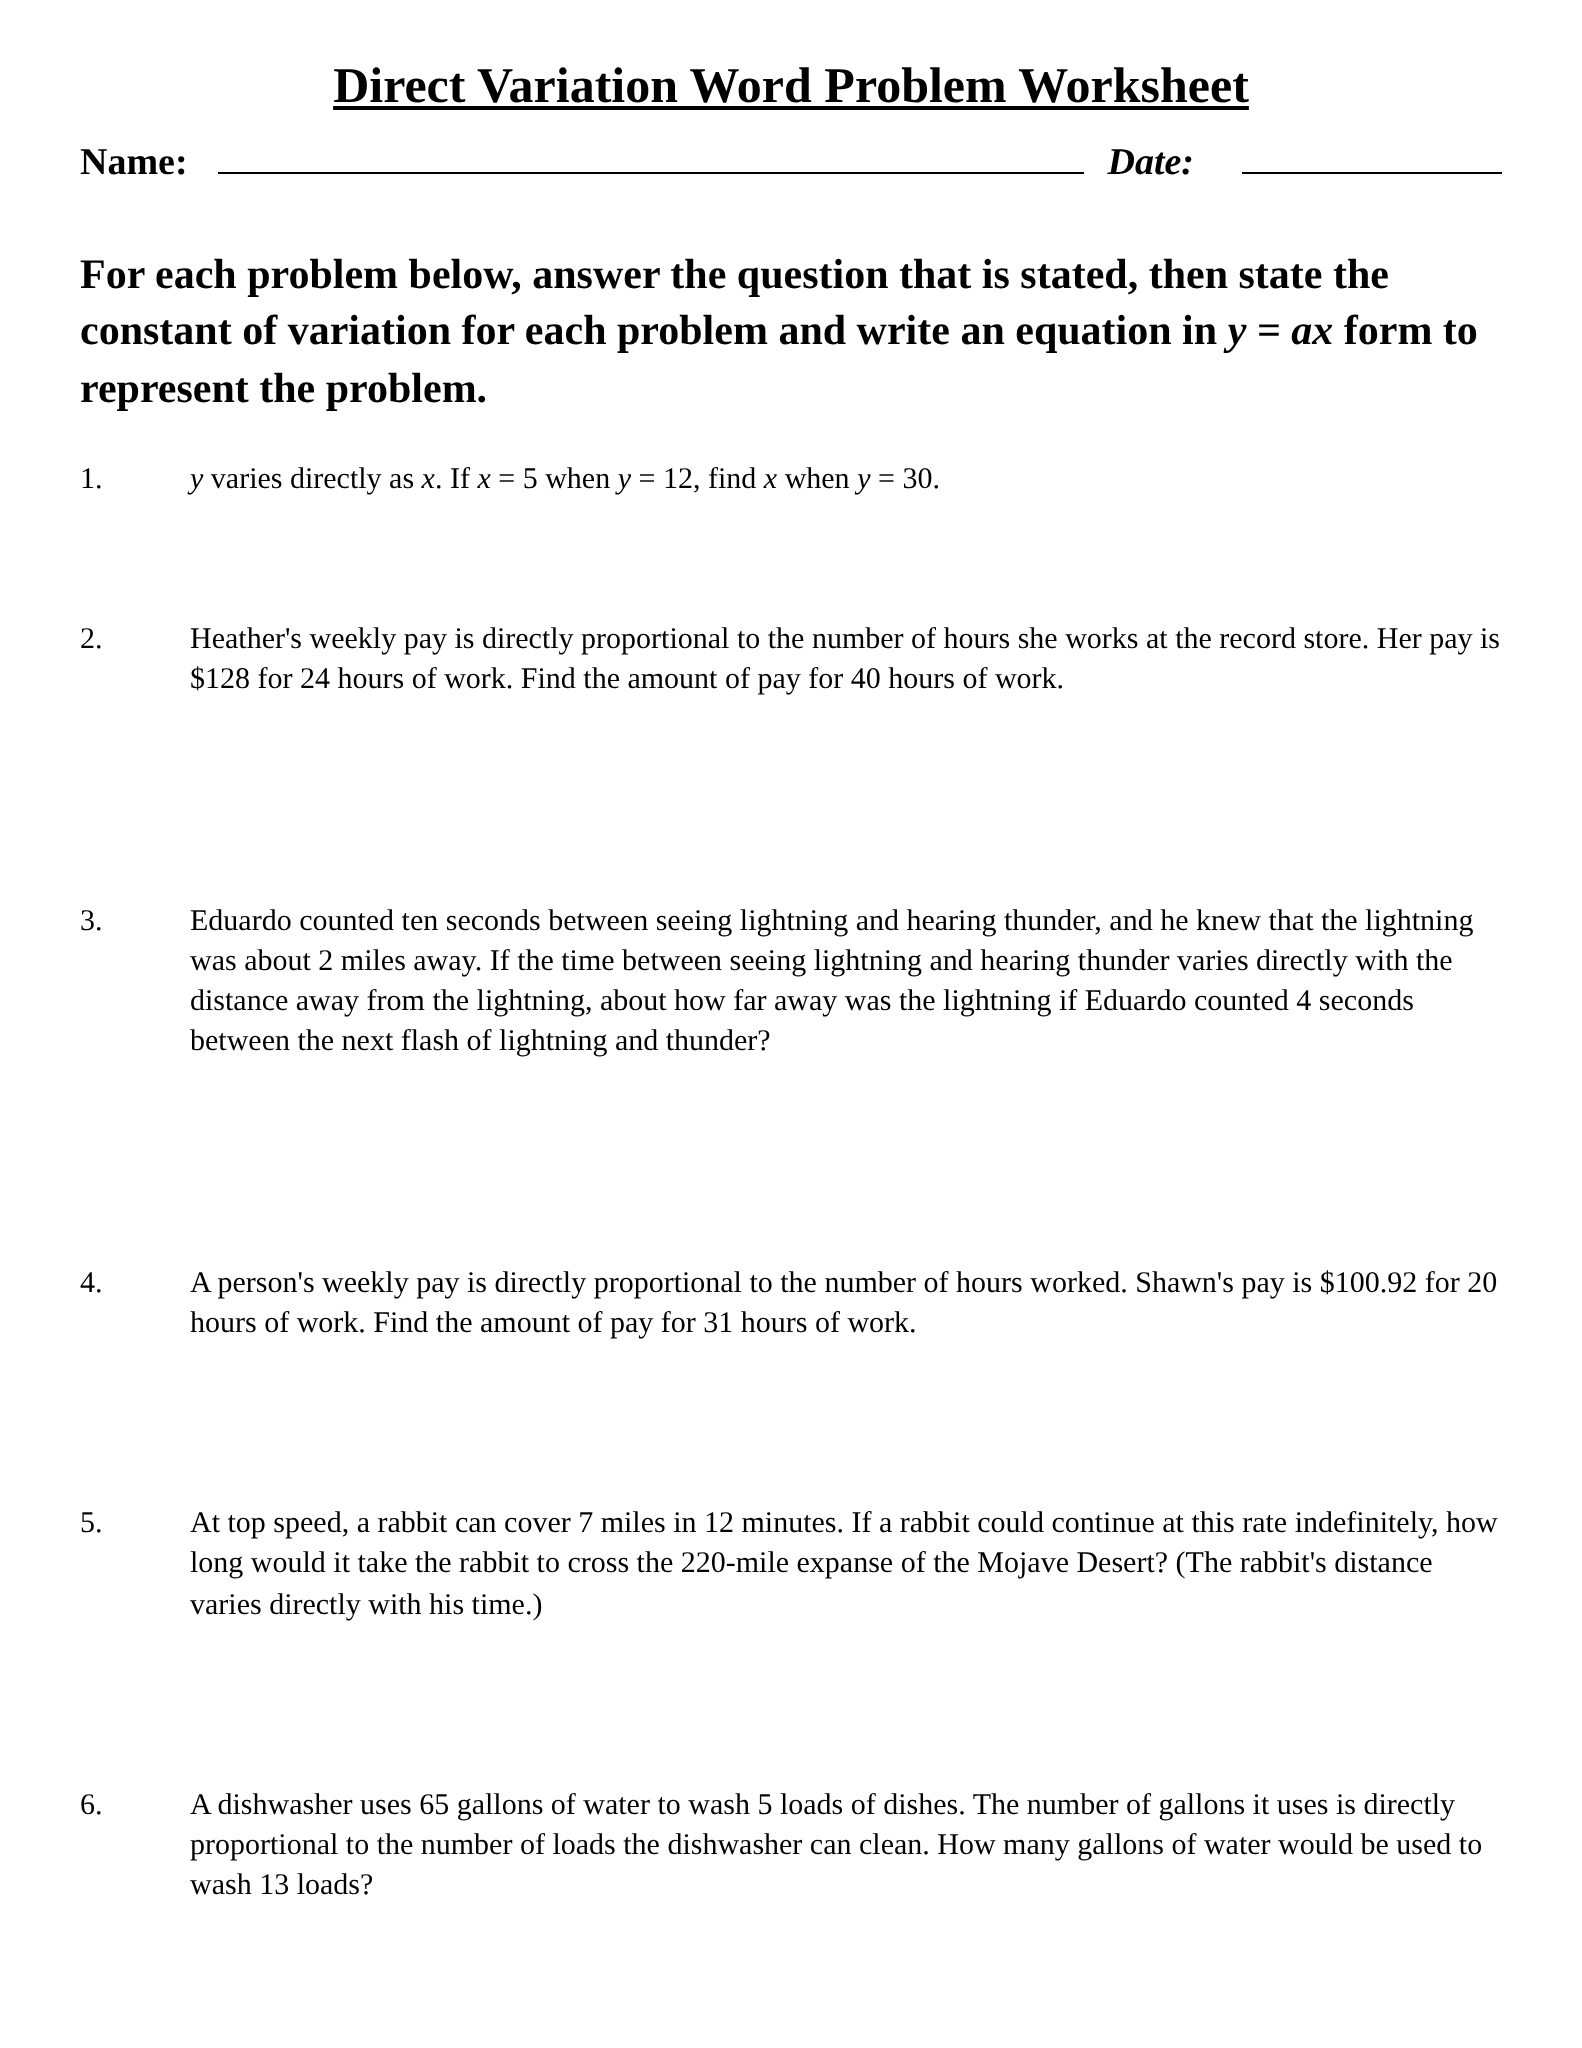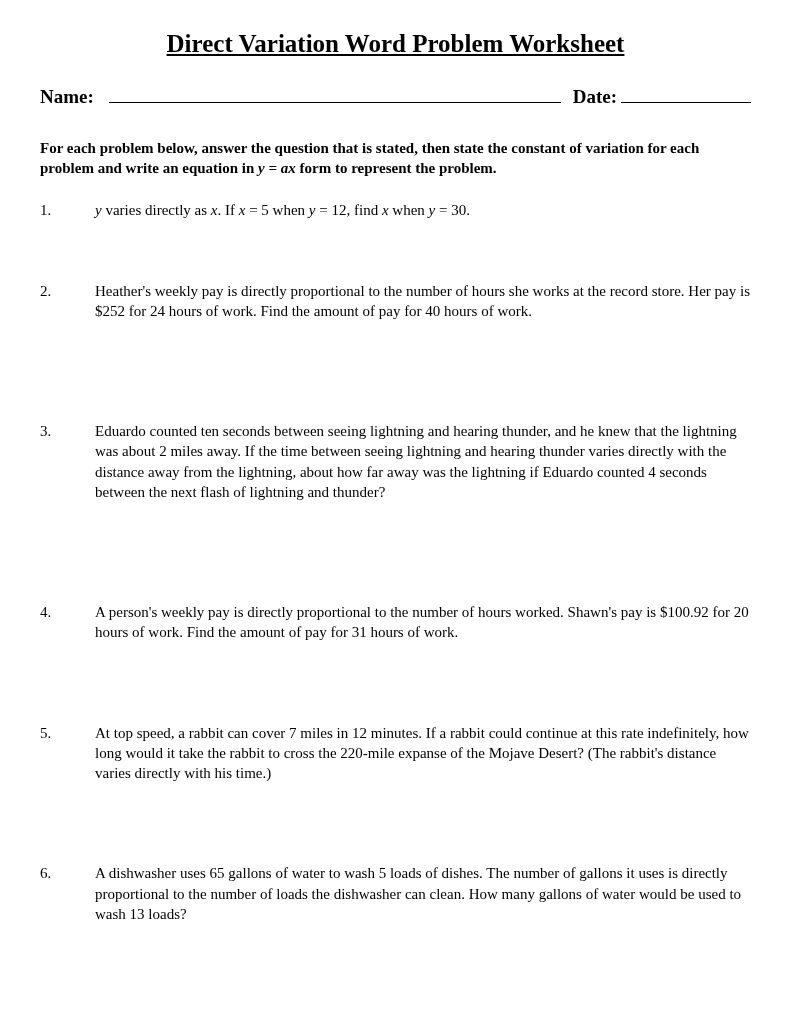--- a/index.html
+++ b/index.html
@@ -13,48 +13,49 @@
       width: 791px;
       height: 1024px;
       padding: 30px 40px;
       color: #000;
     }
     .title {
       text-align: center;
       font-size: 25px;
       font-weight: bold;
       text-decoration: underline;
-      margin-bottom: 24px;
+      margin-bottom: 8px;
     }
     .header-row {
       display: flex;
       align-items: baseline;
       font-size: 19px;
       font-weight: bold;
       margin-bottom: 30px;
     }
     .name-label {
       margin-right: 15px;
     }
     .name-line {
       border-bottom: 1.5px solid #000;
       flex: 1;
       height: 1.1em;
       margin-right: 12px;
     }
     .date-label {
-      margin-right: 4px;
+      margin-right: 24px;
+      font-style: italic;
     }
     .date-line {
       border-bottom: 1.5px solid #000;
       width: 130px;
       height: 1.1em;
     }
     .instructions {
-      font-size: 15px;
+      font-size: 21px;
       font-weight: bold;
       line-height: 1.35;
       margin-bottom: 22px;
     }
     .instructions .italic {
       font-style: italic;
       font-weight: bold;
     }
     .problems {
       font-size: 15px;
@@ -100,21 +101,21 @@
 
   <div class="problem">
     <div class="problem-number">1.</div>
     <div class="problem-text">
       <span class="italic">y</span><span> varies directly as </span><span class="italic">x</span><span>. If </span><span class="italic">x</span><span> = 5 when </span><span class="italic">y</span><span> = 12, find </span><span class="italic">x</span><span> when </span><span class="italic">y</span><span> = 30.</span>
     </div>
   </div>
 
   <div class="problem">
     <div class="problem-number">2.</div>
-    <div class="problem-text">Heather's weekly pay is directly proportional to the number of hours she works at the record store. Her pay is $252 for 24 hours of work. Find the amount of pay for 40 hours of work.</div>
+    <div class="problem-text">Heather's weekly pay is directly proportional to the number of hours she works at the record store. Her pay is $128 for 24 hours of work. Find the amount of pay for 40 hours of work.</div>
   </div>
 
   <div class="problem">
     <div class="problem-number">3.</div>
     <div class="problem-text">Eduardo counted ten seconds between seeing lightning and hearing thunder, and he knew that the lightning was about 2 miles away. If the time between seeing lightning and hearing thunder varies directly with the distance away from the lightning, about how far away was the lightning if Eduardo counted 4 seconds between the next flash of lightning and thunder?</div>
   </div>
 
   <div class="problem">
     <div class="problem-number">4.</div>
     <div class="problem-text">A person's weekly pay is directly proportional to the number of hours worked. Shawn's pay is $100.92 for 20 hours of work. Find the amount of pay for 31 hours of work.</div>

